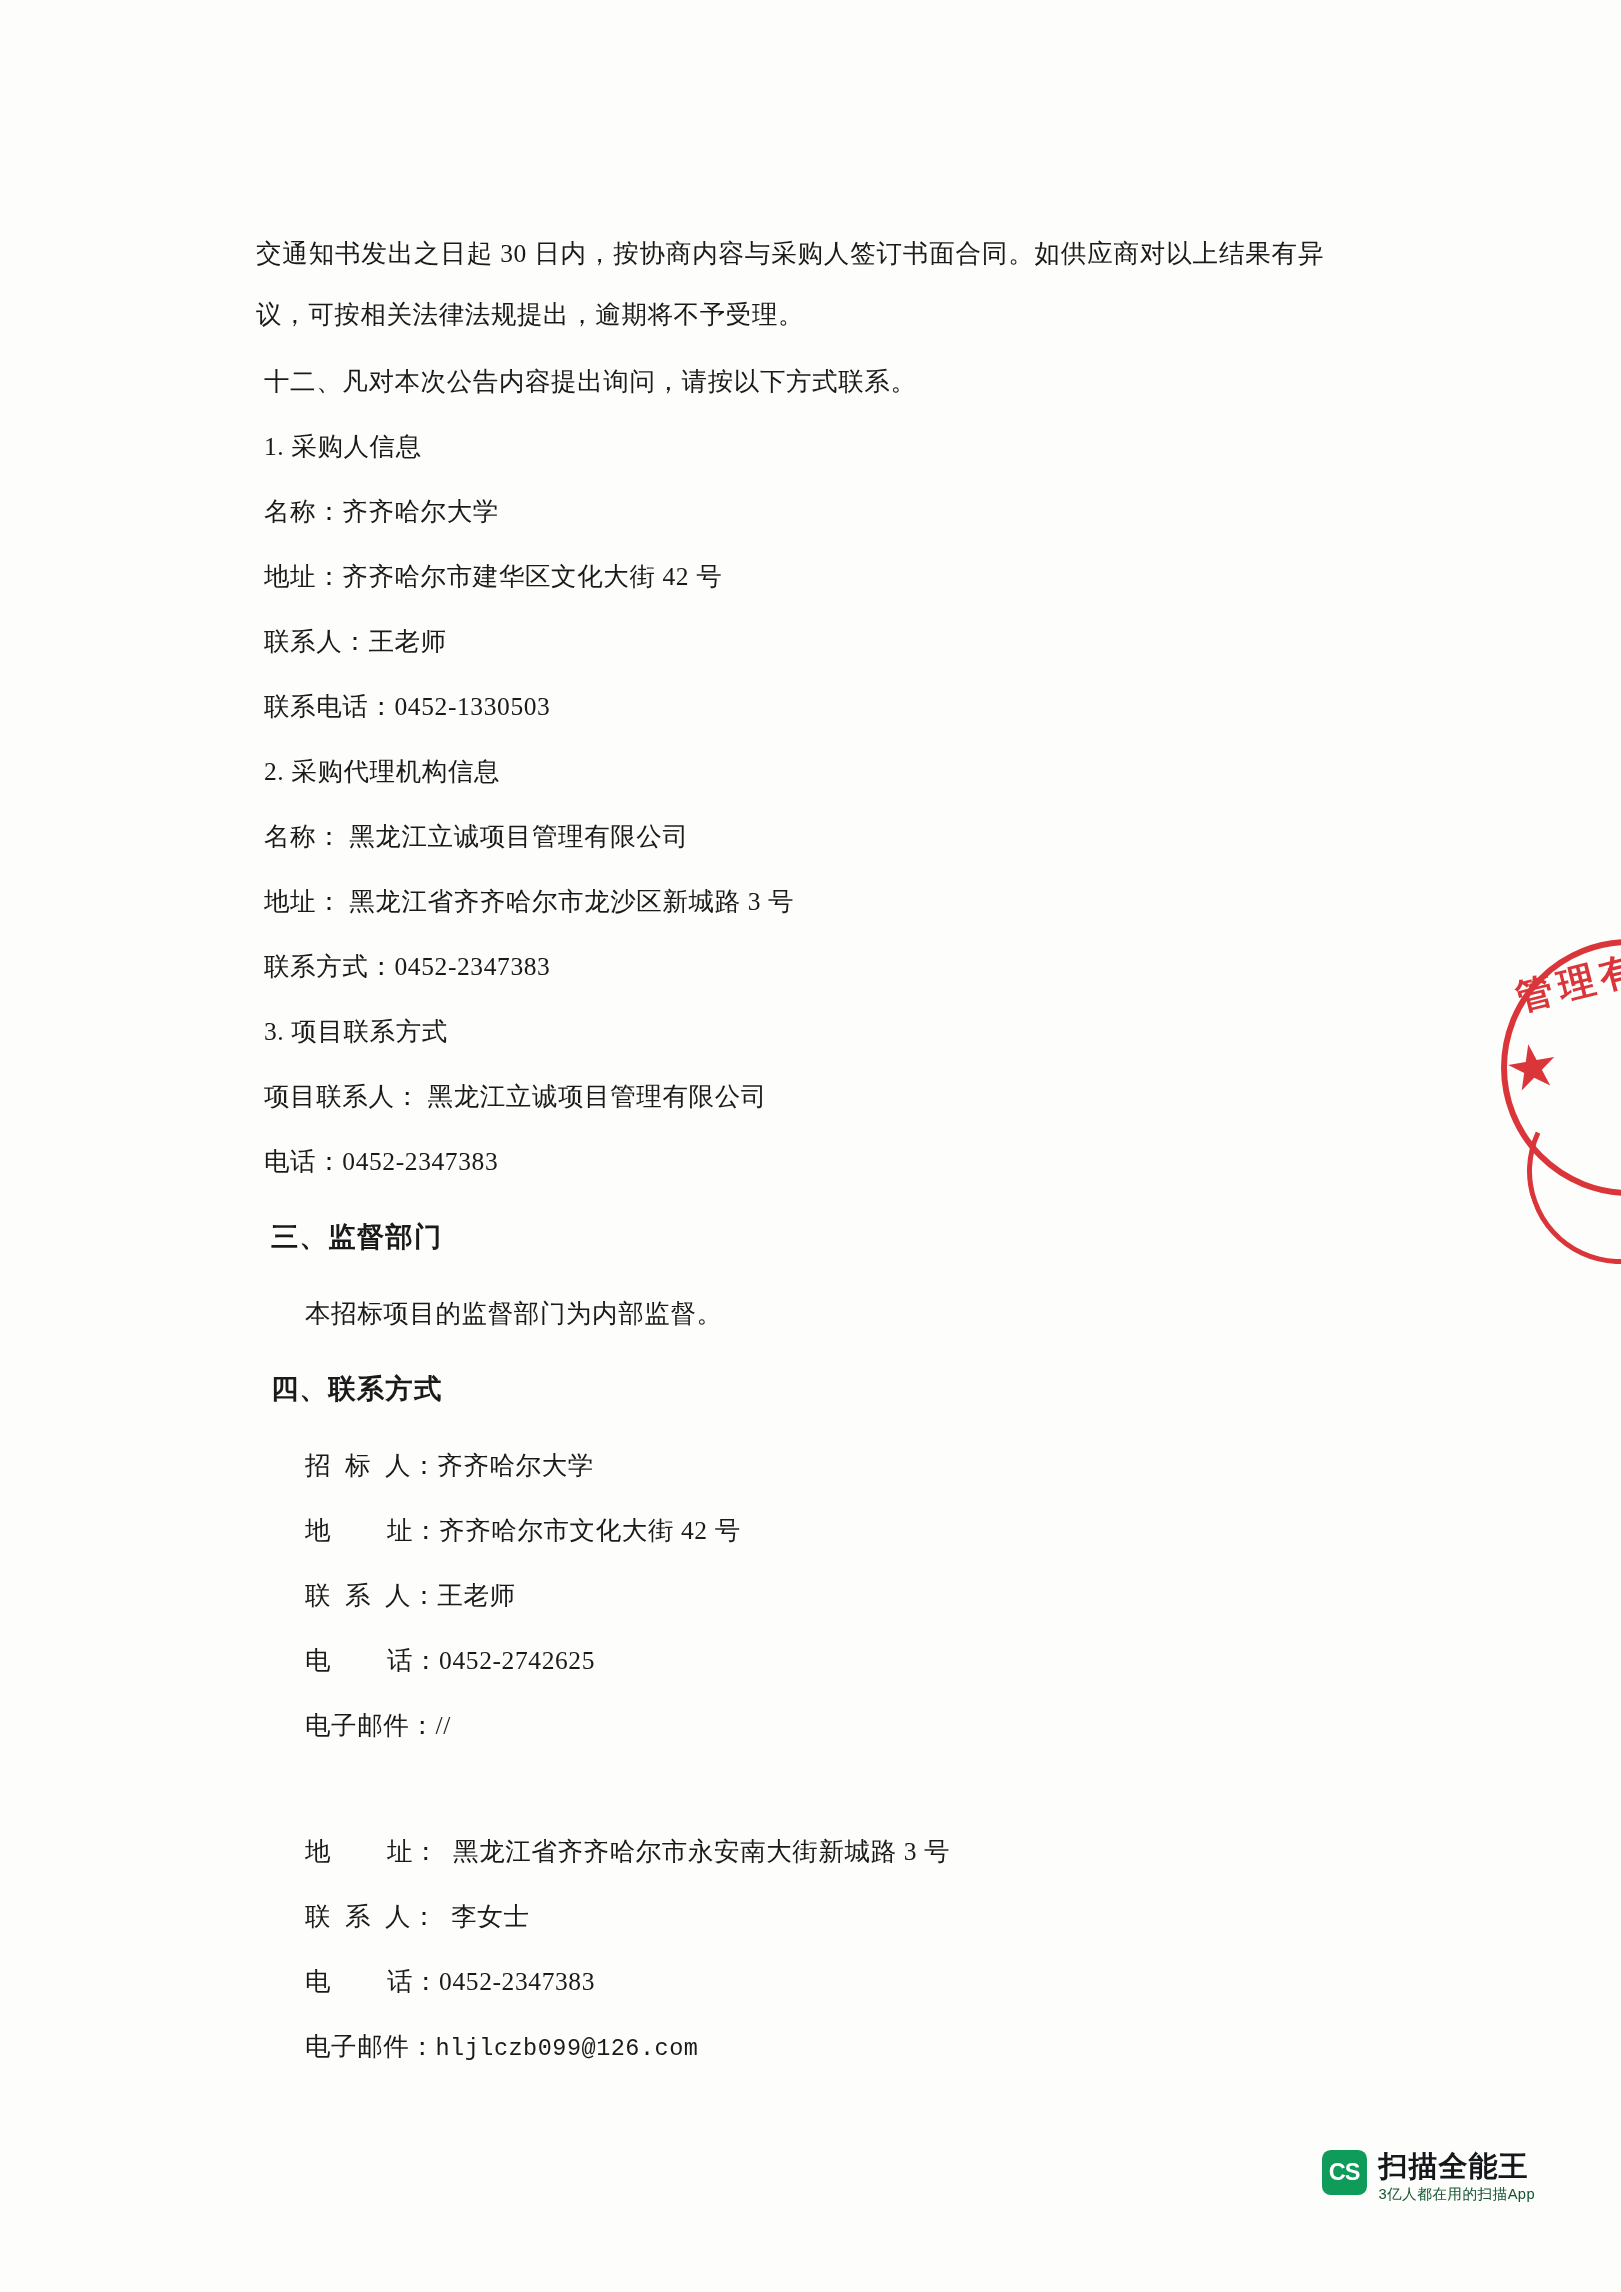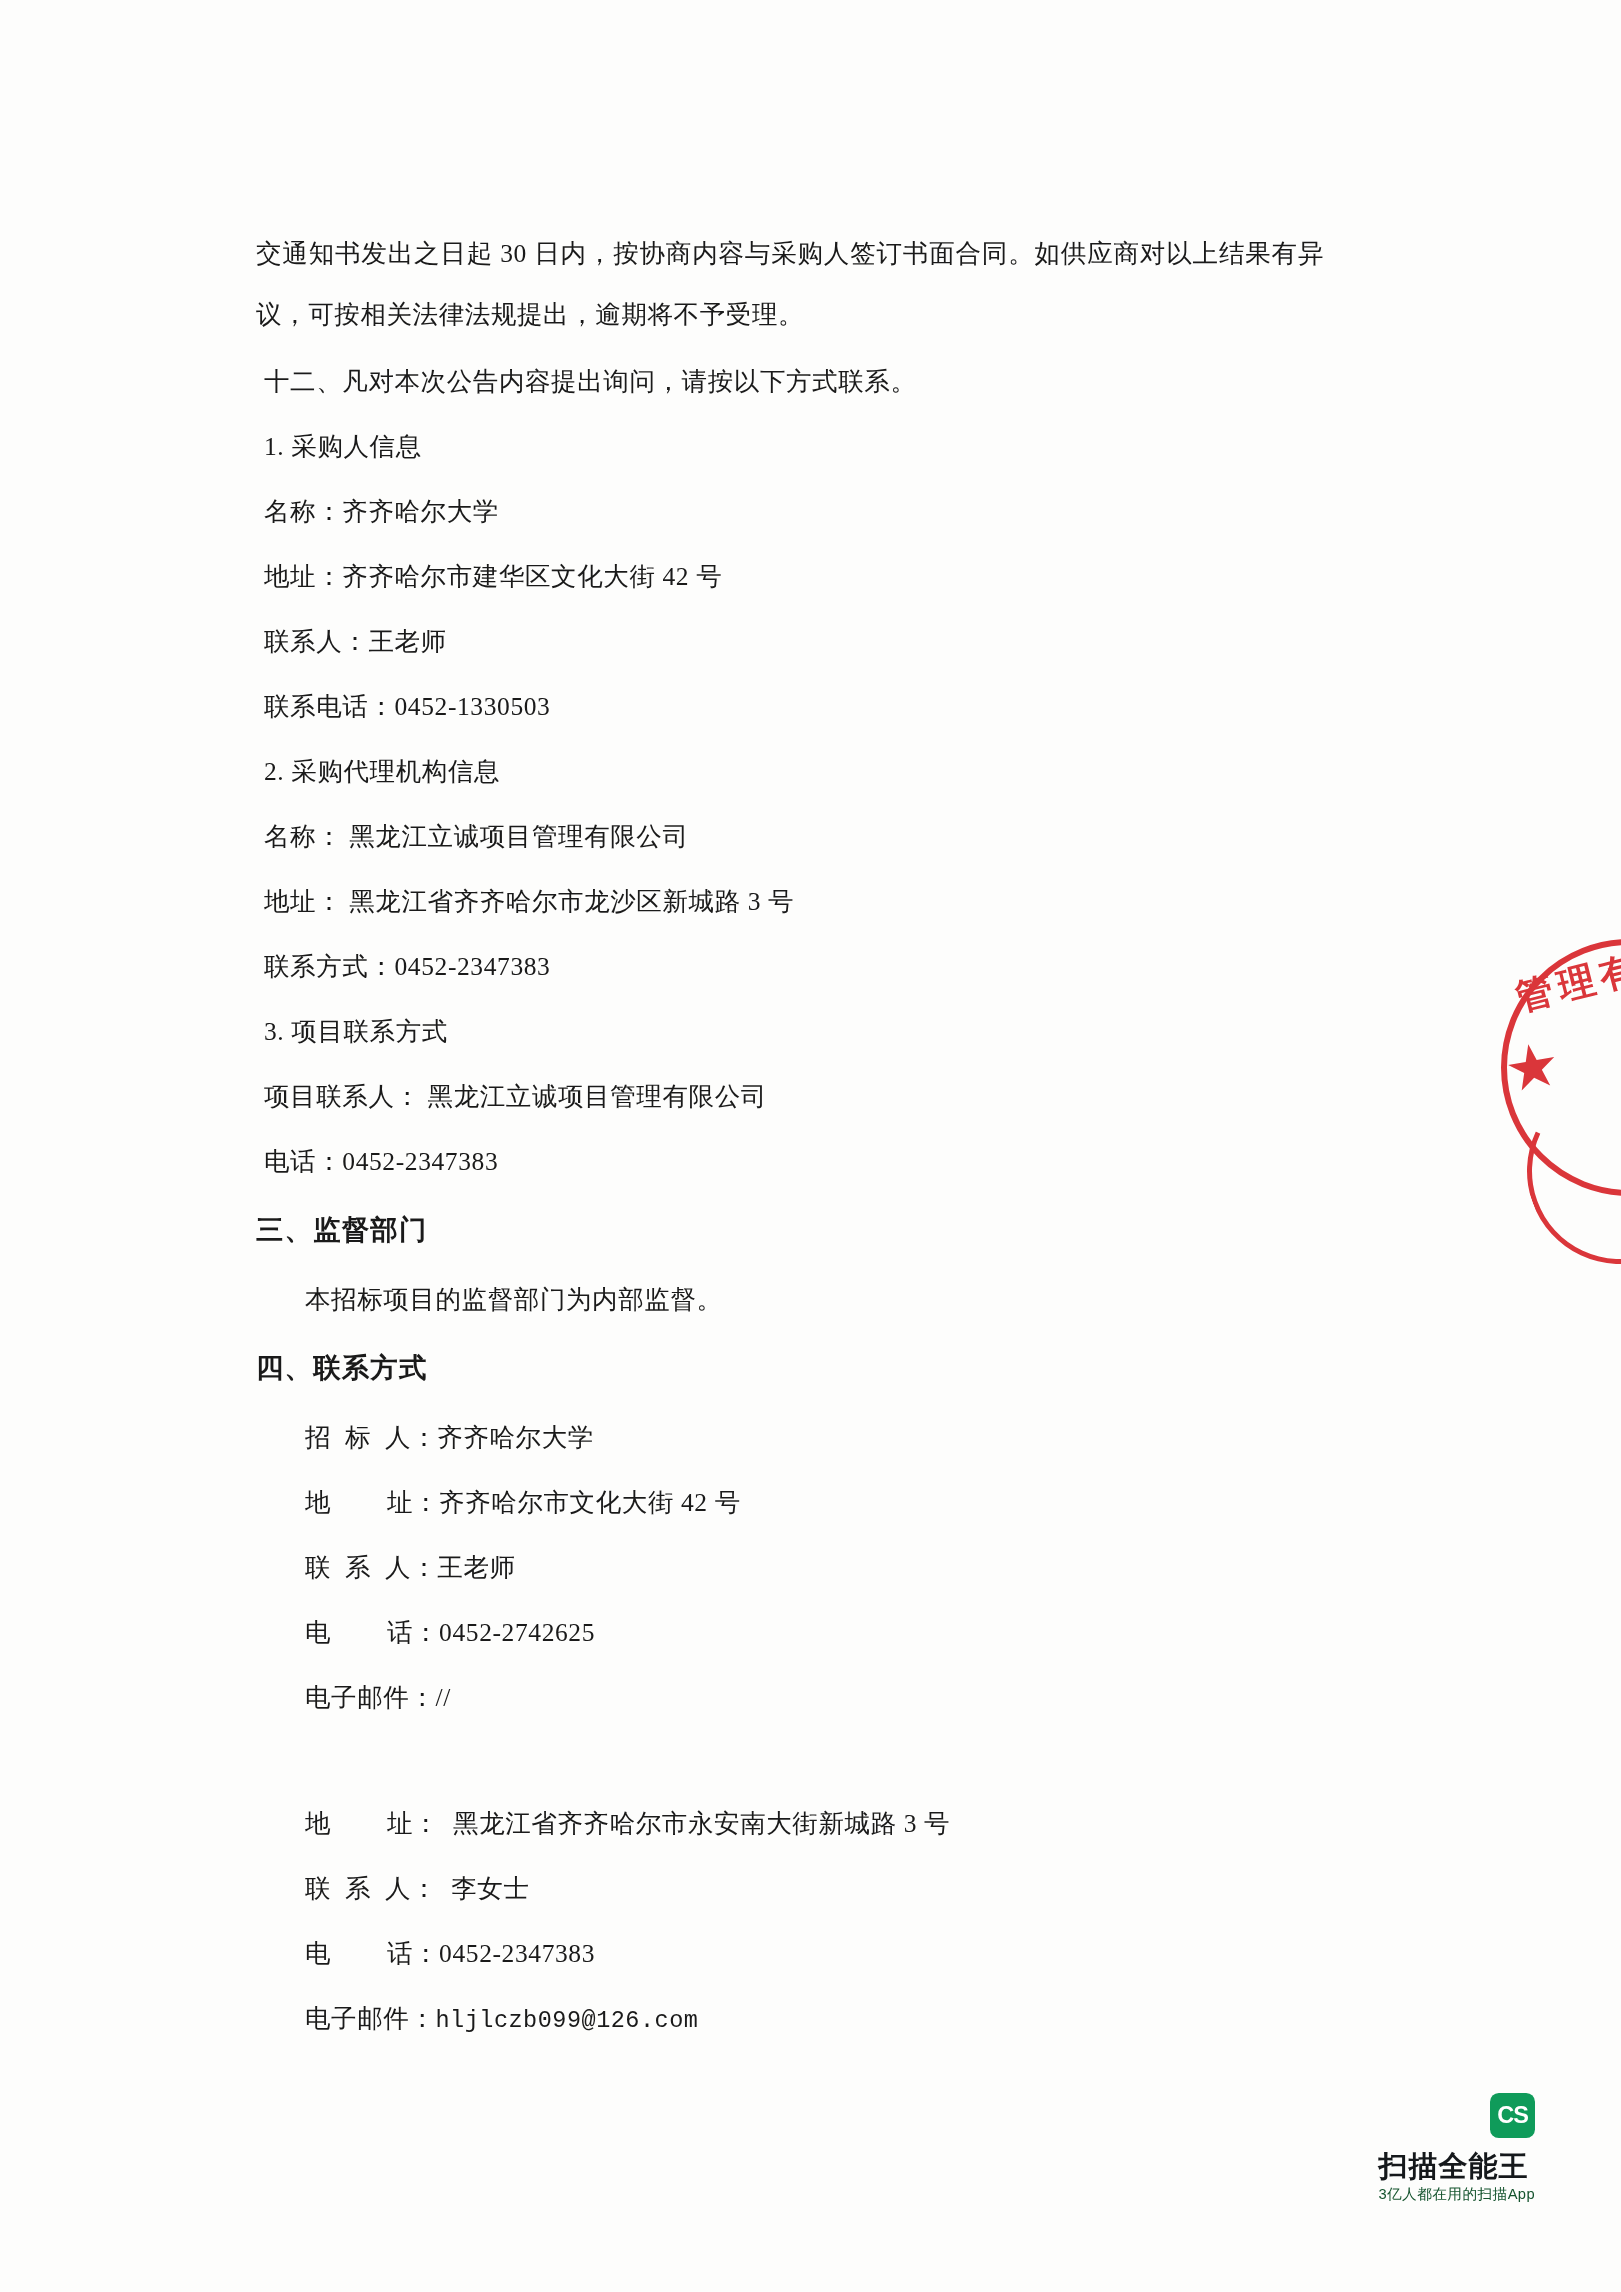--- a/index.html
+++ b/index.html
@@ -39,21 +39,21 @@
     letter-spacing: 0.6px;
     margin: 8px;
     white-space: pre;
   }
   .line.indent-2 { padding-left: 41px; }
   .heading {
     font-size: 27.4px;
     line-height: 65px;
     font-weight: bold;
     letter-spacing: 1.2px;
-    margin: 0;
+    margin: 15px;
     white-space: pre;
   }
   .mono {
     font-family: "Liberation Mono", monospace;
     font-size: 23.5px;
     letter-spacing: 0.5px;
   }
   .gap-md { height: 53px; }
 
   
@@ -108,23 +108,22 @@
     border-right-color: transparent;
     transform: rotate(-20deg);
   }
 
   
   .watermark {
     position: absolute;
     right: 86px;
     bottom: 90px;
     display: flex;
-    align-items: flex-end;
+    align-items: flex-start;
     gap: 11.8px;
-    flex-direction: column;
   }
   .wm-badge {
     width: 45px;
     height: 45px;
     border-radius: 8.8px;
     background: #0f9b5a;
     color: #ffffff;
     font-family: "Liberation Sans", sans-serif;
     font-size: 23.5px;
     font-weight: bold;

